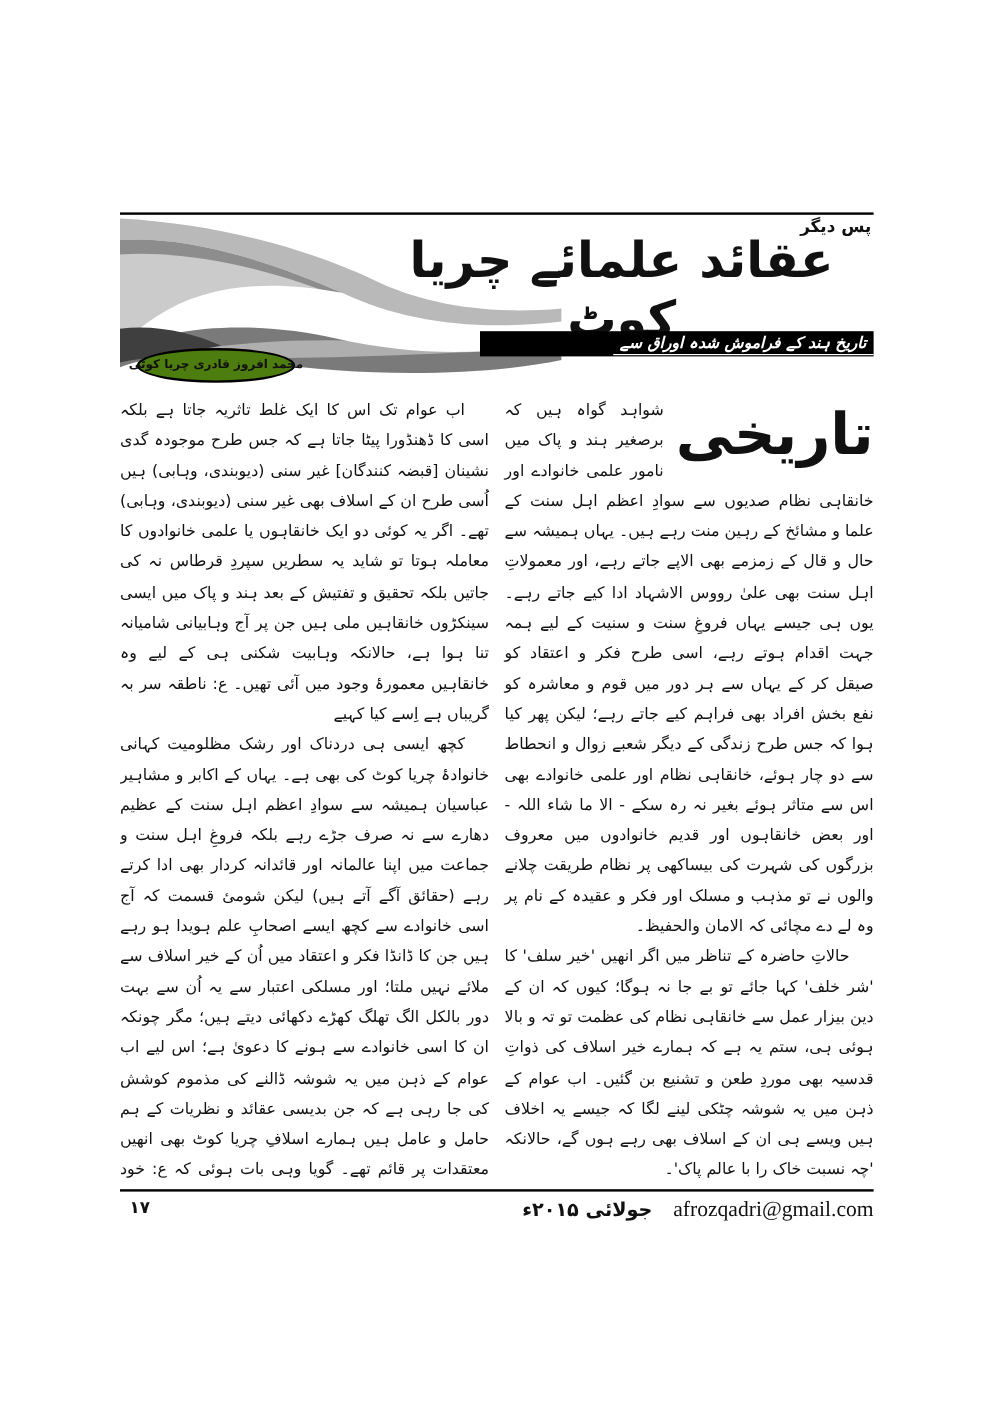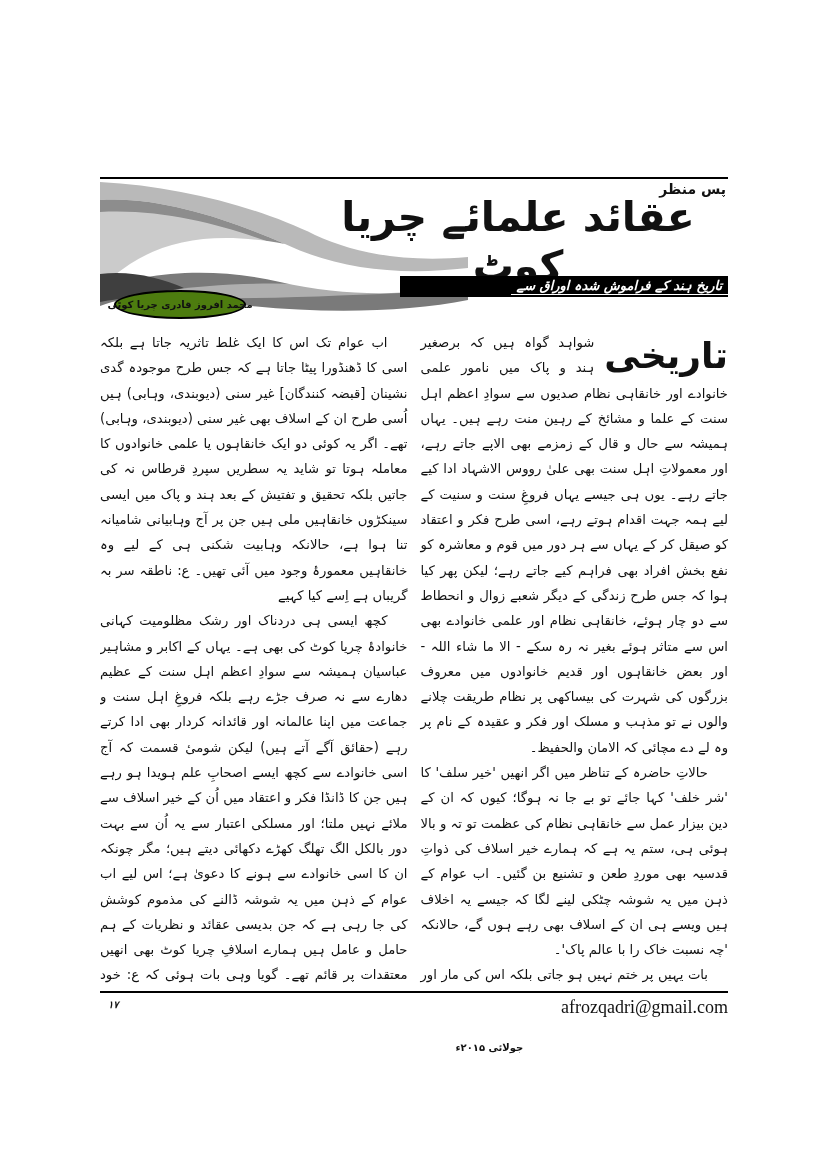--- a/index.html
+++ b/index.html
@@ -31,47 +31,47 @@
   }
 
   
   .columns{
     direction:rtl;display:flex;gap:13px;margin-top:11px;height:659px;overflow:hidden;
     text-align:justify;font-size:13.2px;line-height:25.3px;
   }
   .col{flex:1;min-width:0;}
   .col p{margin:0;}
   .col p.indent{text-indent:20px;}
-  .lead-word{float:right;font-size:36px;font-weight:bold;line-height:1.05;padding:7px 0 4px 10px;}
+  .lead-word{float:right;font-size:48px;font-weight:bold;line-height:1.05;padding:7px 0 4px 10px;}
 
   
   .footer-rule{border-top:2px solid #000;margin-top:2px;}
   .foot-row{position:relative;height:34px;direction:ltr;}
-  .pageno{position:absolute;left:8px;top:6px;font-size:10px;font-weight:bold;font-style:italic;}
-  .date{position:absolute;left:62%;top:5px;transform:translateX(-50%);font-size:10px;direction:rtl;font-weight:bold;margin-top:44px;}
+  .pageno{position:absolute;left:8px;top:6px;font-size:14px;font-weight:bold;}
+  .date{position:absolute;left:62%;top:5px;transform:translateX(-50%);font-size:16px;direction:rtl;font-weight:bold;}
   .email{position:absolute;right:0;top:4px;font-family:"Liberation Serif",serif;font-size:18px;}
 </style>
 </head>
 <body>
 
 <div class="content">
 
   <header class="masthead">
     <div class="top-rule"></div>
 
     <svg class="swirl" viewBox="0 0 368 138" aria-hidden="true">
       <path fill="#b9b9b9" d="M0,2 C80,6 160,28 215,55 C252,72 302,83 368,77 L368,88 C298,96 238,89 185,64 C130,40 60,16 0,20 Z"></path>
       <path fill="#8d8d8d" d="M0,20 C60,16 130,40 185,64 C120,52 70,58 30,84 C12,96 2,106 0,112 Z"></path>
       <path fill="#ffffff" opacity="0.55" d="M0,32 C70,28 140,50 190,70 C140,62 80,66 35,88 L0,104 Z"></path>
       <path fill="#7a7a7a" d="M0,112 C40,92 110,86 180,102 C250,118 320,116 368,102 L368,120 C300,134 200,134 120,122 C70,114 25,116 0,126 Z"></path>
       <path fill="#3f3f3f" d="M0,94 C30,90 62,98 84,108 C52,116 20,118 0,122 Z"></path>
       <path fill="#ffffff" opacity="0.4" d="M60,112 C140,98 240,104 320,112 C240,116 140,120 60,118 Z"></path>
     </svg>
 
-    <div class="kicker">پس منظر</div>
+    <div class="kicker">پس دیگر</div>
 
     <h1 class="title">عقائد علمائے چریا کوٹ</h1>
 
     <div class="banner" style="background:#000;color:#fff;">
       <span class="banner-text">تاریخ ہند کے فراموش شدہ اوراق سے</span>
     </div>
 
     <div class="oval">محمد افروز قادری چریا کوٹی</div>
   </header>
 

